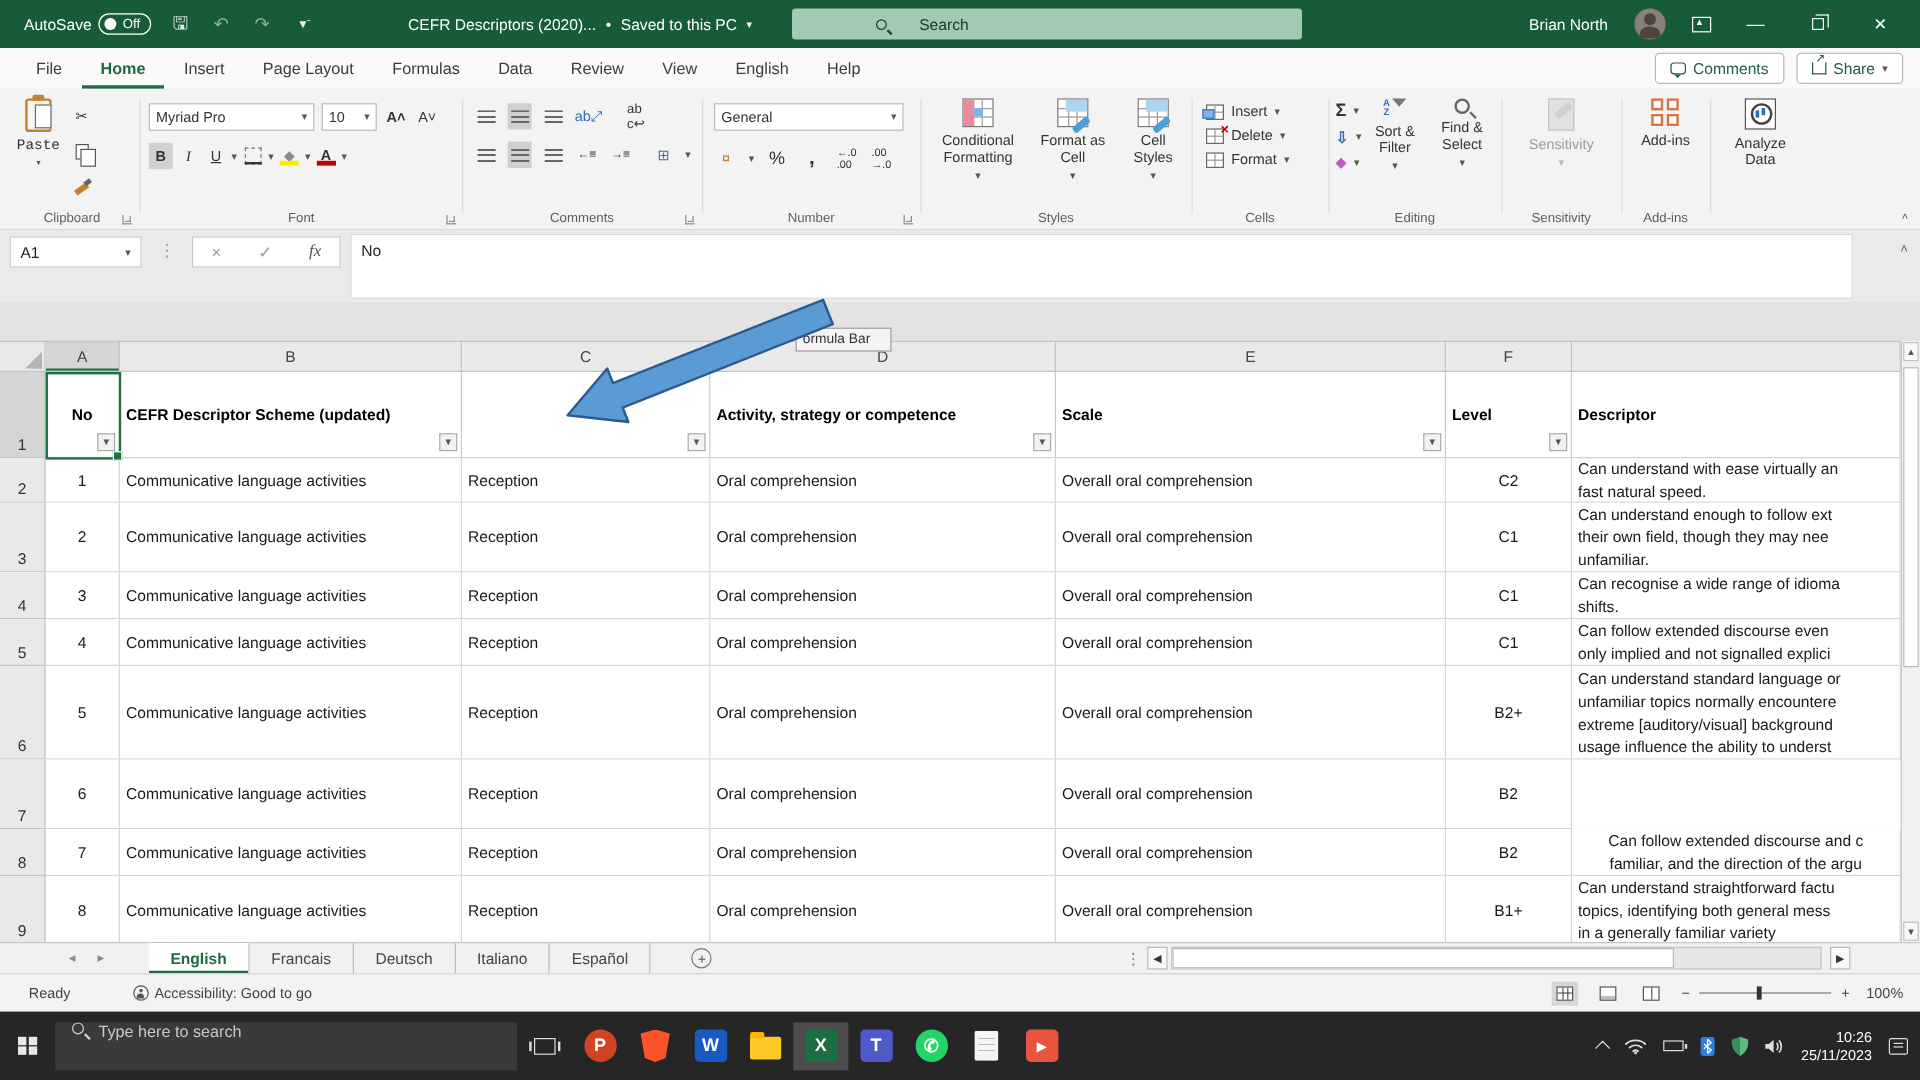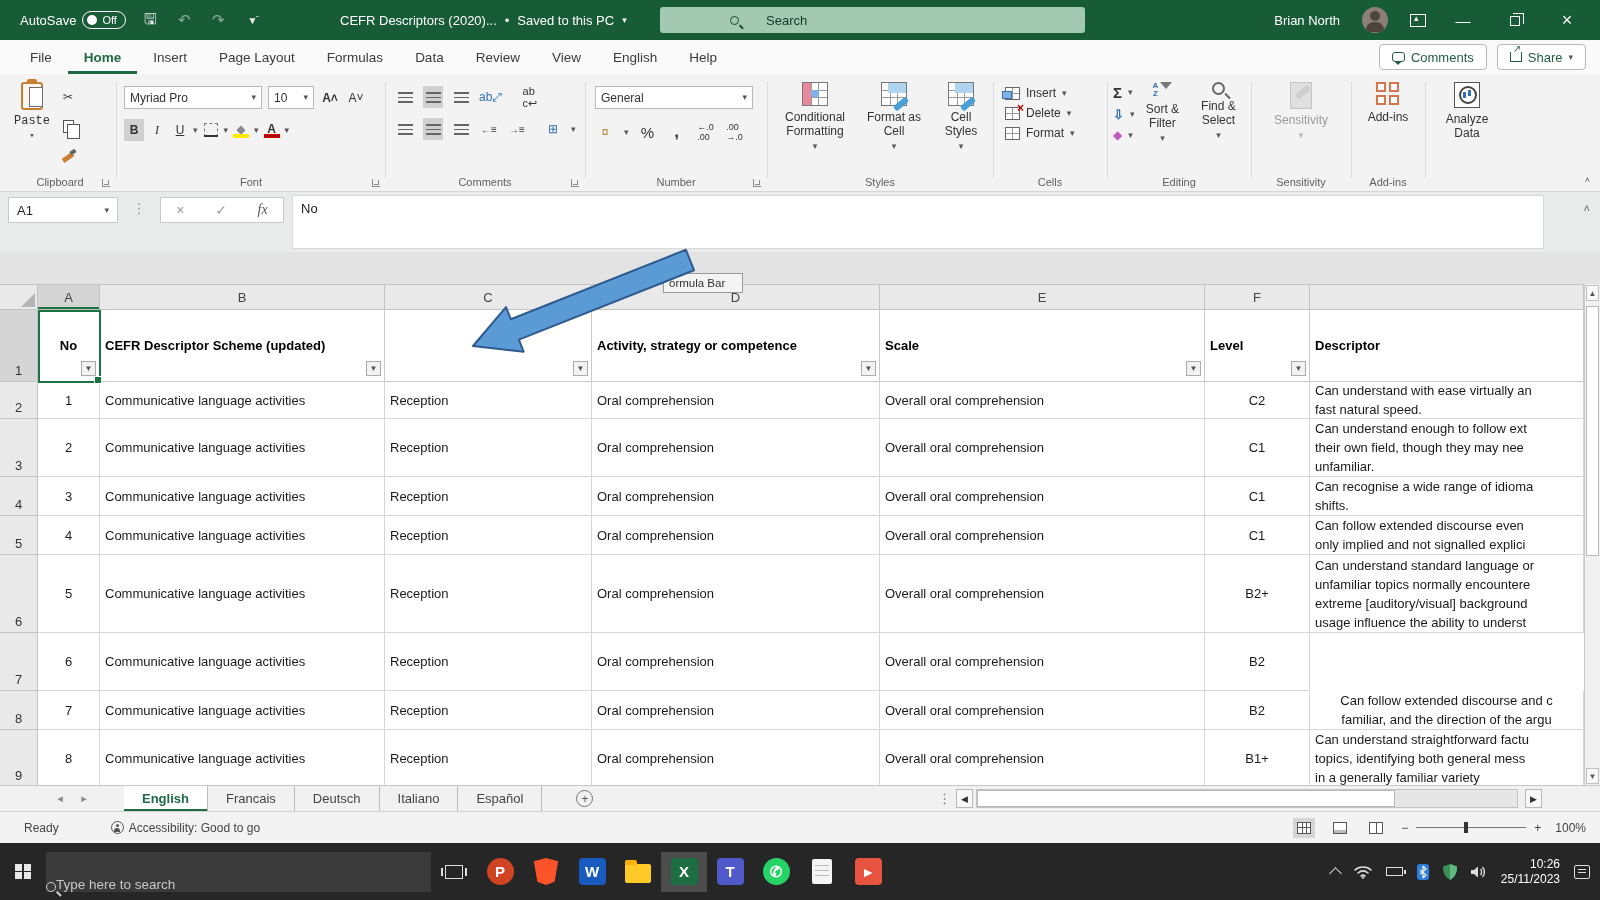--- a/index.html
+++ b/index.html
@@ -151,21 +151,21 @@
   .vi.pb { background:linear-gradient(#555 0 0) 50% 0/1px 100% no-repeat, #fff; }
   #zoomslider { display:flex; align-items:center; gap:8px; }
   #ztrack { width:110px; height:1px; background:#777; position:relative; }
   #zthumb { position:absolute; left:48px; top:-5px; width:4px; height:11px; background:#333; }
   
   #taskbar { position:absolute; left:0; top:843px; width:1600px; height:57px; background:#262626; display:flex; align-items:center; color:#e8e8e8; }
   .tk-slot { width:46px; height:40px; display:flex; align-items:center; justify-content:center; flex:none; }
   .tk-slot.activeapp { background:#4c4c4c; }
   .winlogo { display:grid; grid-template-columns:7px 7px; grid-template-rows:7px 7px; gap:1.5px; }
   .winlogo span { background:#e8e8e8; }
-  #tk-search { width:385px; height:40px; background:#3a3a3a; display:flex; align-items:flex-end; gap:0; color:#c8c8c8; font-size:13.5px; flex:none; }
+  #tk-search { width:385px; height:40px; background:#3a3a3a; display:flex; align-items:flex-start; gap:12px; padding-left:14px; color:#c8c8c8; font-size:13.5px; flex:none; }
   .mag3 { width:10px; height:10px; border:1.6px solid #cfcfcf; border-radius:50%; position:relative; }
   .mag3::after { content:""; position:absolute; left:9px; top:10px; width:6px; height:1.6px; background:#cfcfcf; transform:rotate(45deg); }
   .tv-ic { width:18px; height:14px; border:1.6px solid #ddd; position:relative; }
   .tv-ic::before { content:""; position:absolute; left:-5px; top:2px; width:2px; height:8px; background:#ddd; }
   .tv-ic::after { content:""; position:absolute; right:-5px; top:2px; width:2px; height:8px; background:#ddd; }
   .appic { width:27px; height:27px; border-radius:4px; color:#fff; font-weight:bold; font-size:15px; display:flex; align-items:center; justify-content:center; }
   .ppt { background:#d04423; border-radius:50%; }
   .brave { background:#fb542b; clip-path:polygon(50% 0, 95% 12%, 82% 88%, 50% 100%, 18% 88%, 5% 12%); }
   .word { background:#185abd; }
   .folder { width:26px; height:19px; background:#ffca28; border-radius:2px; position:relative; margin-top:4px; }

